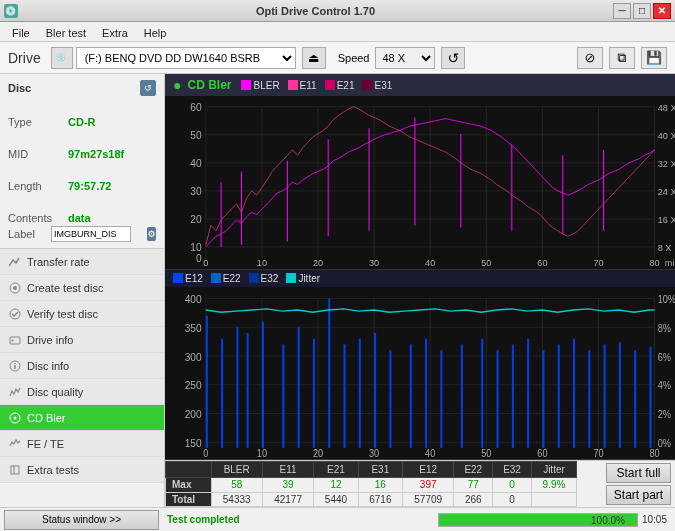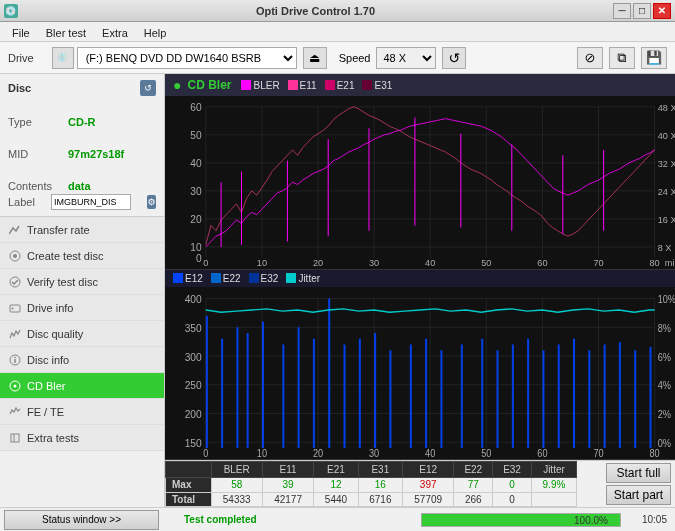--- a/index.html
+++ b/index.html
@@ -38,21 +38,21 @@
     
     .toolbar {
       background: #f5f5f5;
       height: 32px;
       display: flex;
       align-items: center;
       padding: 0 8px;
       border-bottom: 1px solid #ccc;
       gap: 6px;
     }
-    .drive-label { font-size: 11px; color: #333; margin-right: 12px; }
+    .drive-label { font-size: 14px; color: #333; margin-right: 4px; }
     .drive-select-wrapper { display: flex; align-items: center; gap: 3px; }
     .drive-icon { width: 22px; height: 22px; background: #e0e0e0; border: 1px solid #aaa; display: flex; align-items: center; justify-content: center; font-size: 8px; }
     .drive-select { width: 220px; height: 22px; border: 1px solid #aaa; background: white; font-size: 11px; padding: 1px 4px; }
     .eject-btn { width: 24px; height: 22px; background: #e0e0e0; border: 1px solid #aaa; cursor: pointer; display: flex; align-items: center; justify-content: center; font-size: 12px; }
     .speed-label { font-size: 11px; margin-left: 6px; }
     .speed-select { width: 60px; height: 22px; border: 1px solid #aaa; font-size: 11px; padding: 1px 2px; }
     .toolbar-spacer { flex: 1; }
     .toolbar-icon-btn { width: 26px; height: 22px; background: #e8e8e8; border: 1px solid #aaa; cursor: pointer; display: flex; align-items: center; justify-content: center; font-size: 13px; }
 
     
@@ -197,21 +197,21 @@
     }
 
     
     .status-bar {
       height: 24px;
       background: #f0f0f0;
       border-top: 1px solid #ccc;
       display: flex;
       align-items: center;
       padding: 0 4px;
-      gap: 17px;
+      gap: 0;
     }
     .status-window-btn {
       width: 155px;
       height: 20px;
       background: linear-gradient(to bottom, #e8e8e8, #d0d0d0);
       border: 1px solid #999;
       cursor: pointer;
       font-size: 10px;
       display: flex;
       align-items: center;
@@ -292,20 +292,24 @@
       </div>
       <div class="disc-row">
         <span class="disc-key">Type</span>
         <span class="disc-val">CD-R</span>
       </div>
       <div class="disc-row">
         <span class="disc-key">MID</span>
         <span class="disc-val">97m27s18f</span>
       </div>
       <div class="disc-row">
+        <span class="disc-key">Length</span>
+        <span class="disc-val">79:57.72</span>
+      </div>
+      <div class="disc-row">
         <span class="disc-key">Contents</span>
         <span class="disc-val">data</span>
       </div>
       <div class="disc-label-row">
         <span class="disc-label-key">Label</span>
         <input class="disc-label-input" type="text" value="IMGBURN_DIS" style="">
         <div style="width:14px;height:14px;background:#5a7a9a;color:white;border-radius:2px;display:flex;align-items:center;justify-content:center;font-size:9px;cursor:pointer;">⚙</div>
       </div>
     </div>
 
@@ -341,34 +345,34 @@
           <svg viewBox="0 0 12 12">
               <rect x="1" y="3" width="10" height="7" rx="1" stroke="#888" stroke-width="1" fill="none"></rect>
               <circle cx="3.5" cy="6.5" r="1" fill="#888"></circle>
             </svg>
         </span>
         <span>Drive info</span>
       </div>
       <div class="nav-item">
         <span class="nav-icon">
           <svg viewBox="0 0 12 12">
-              <polyline points="1,10 3,5 5,8 7,3 9,6 11,2" stroke="#888" stroke-width="1.2" fill="none"></polyline>
-            </svg>
-        </span>
-        <span>Disc quality</span>
-      </div>
-      <div class="nav-item">
-        <span class="nav-icon">
-          <svg viewBox="0 0 12 12">
               <circle cx="6" cy="6" r="5" stroke="#888" stroke-width="1" fill="none"></circle>
               <line x1="6" y1="5" x2="6" y2="9" stroke="#888" stroke-width="1.5"></line>
               <circle cx="6" cy="3.5" r="0.8" fill="#888"></circle>
             </svg>
         </span>
         <span>Disc info</span>
+      </div>
+      <div class="nav-item">
+        <span class="nav-icon">
+          <svg viewBox="0 0 12 12">
+              <polyline points="1,10 3,5 5,8 7,3 9,6 11,2" stroke="#888" stroke-width="1.2" fill="none"></polyline>
+            </svg>
+        </span>
+        <span>Disc quality</span>
       </div>
       <div class="nav-item active">
         <span class="nav-icon">
           <svg viewBox="0 0 12 12">
               <circle cx="6" cy="6" r="5" stroke="white" stroke-width="1" fill="none"></circle>
               <circle cx="6" cy="6" r="1.5" fill="white"></circle>
             </svg>
         </span>
         <span>CD Bler</span>
       </div>

